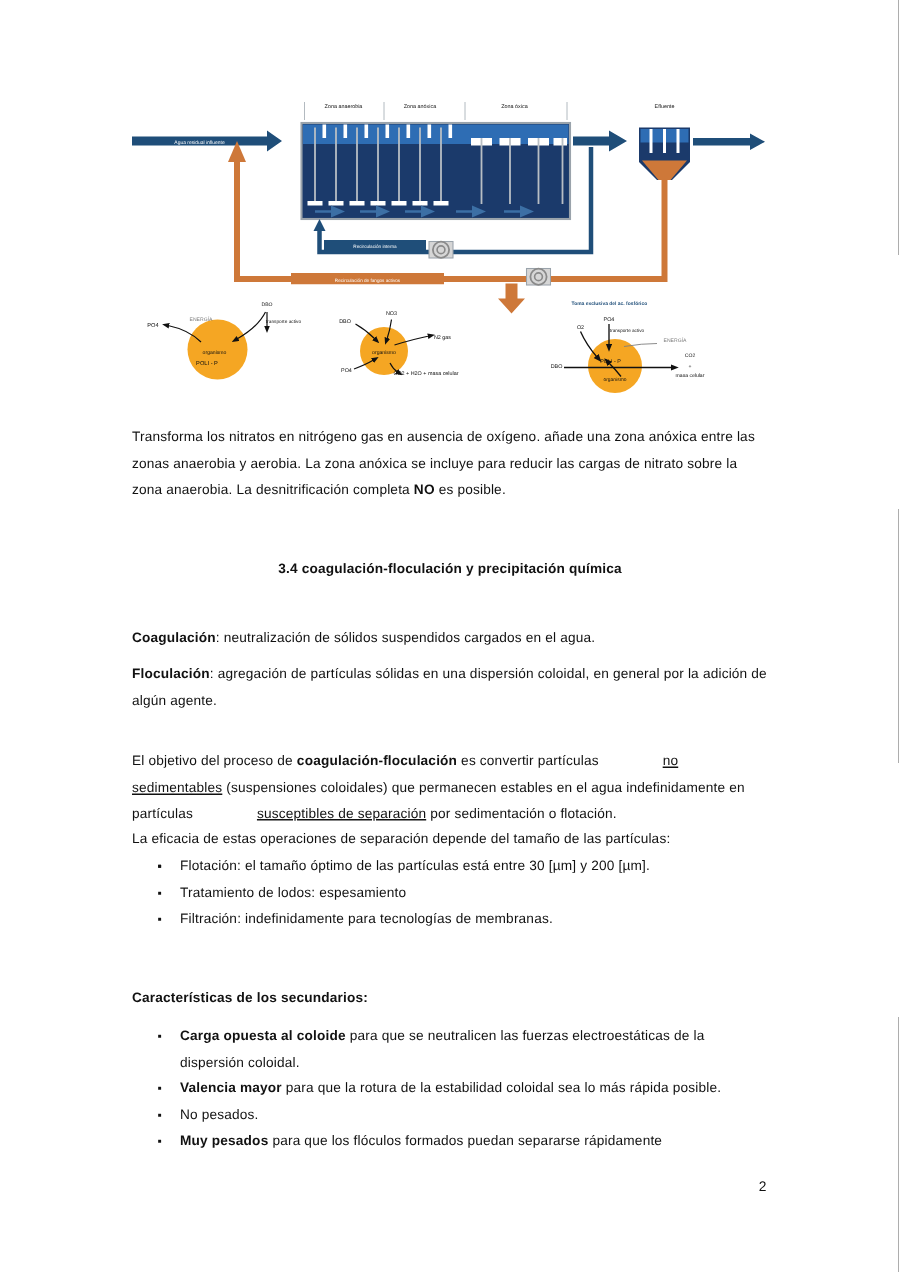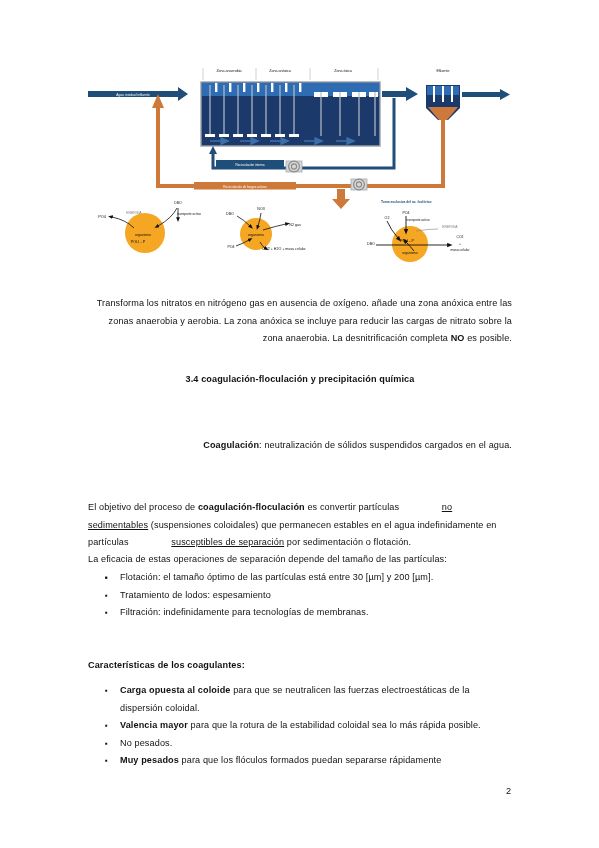--- a/index.html
+++ b/index.html
@@ -249,32 +249,36 @@
           <path d="M288,187 L360,187"></path>
           <path d="M326,193 Q322,188 318,184"></path>
         </g>
         <g stroke="#7f7f7f" stroke-width="0.6" fill="none">
           <path d="M328,173 Q340,171 350,171"></path>
         </g>
       </g>
     </svg>
   </div>
 
-  <div class="para" style="top:295px;text-align:right;">
+  <div class="para" style="top:283px;">
     <span>Transforma los nitratos en nitrógeno gas en ausencia de oxígeno. añade una zona anóxica entre</span>
     <span>las zonas anaerobia y aerobia. La zona anóxica se incluye para reducir las cargas de nitrato</span>
     <span>sobre la zona anaerobia. La desnitrificación completa </span><b class="bold">NO</b><span> es posible.</span>
   </div>
 
   <div class="h-sec" style="top:371px;text-align:center;">3.4 coagulación-floculación y precipitación química</div>
 
-  <div class="para" style="top:437px;text-align:right;">
+  <div class="para" style="top:417px;">
     <b class="bold">Coagulación</b><span>: neutralización de sólidos suspendidos cargados en el agua.</span>
   </div>
 
+  <div class="para" style="top:441px;">
+    <b class="bold">Floculación</b><span>: agregación de partículas sólidas en una dispersión coloidal, en general por la</span>
+    <span>adición de algún agente.</span>
+  </div>
 
   <div class="para" style="top:499px;">
     <span>El objetivo del proceso de </span><b class="bold">coagulación-floculación</b><span> es convertir partículas </span><u class="ul">no sedimentables</u>
     <span>(suspensiones coloidales) que permanecen estables en el agua indefinidamente en partículas</span>
     <u class="ul">susceptibles de separación</u><span> por sedimentación o flotación.</span>
   </div>
   <div class="para" style="top:551px;">La eficacia de estas operaciones de separación depende del tamaño de las partículas:</div>
 
   <ul class="list" style="top:569px;">
     <li>
@@ -287,21 +291,21 @@
     <li>
       <span class="bul">▪</span>
       <span>Tratamiento de lodos: espesamiento</span>
     </li>
     <li>
       <span class="bul">▪</span>
       <span>Filtración: indefinidamente para tecnologías de membranas.</span>
     </li>
   </ul>
 
-  <div class="h-sec" style="top:657px;">Características de los coagulantes:</div>
+  <div class="h-sec" style="top:657px;">Características de los secundarios:</div>
 
   <ul class="list" style="top:682px;">
     <li>
       <span class="bul">▪</span>
       <b class="bold">Carga opuesta al coloide</b><span> para que se neutralicen las fuerzas electroestáticas de la</span>
       <span>dispersión coloidal.</span>
     </li>
     <li>
       <span class="bul">▪</span>
       <b class="bold">Valencia mayor</b><span> para que la rotura de la estabilidad coloidal sea lo más rápida posible.</span>

